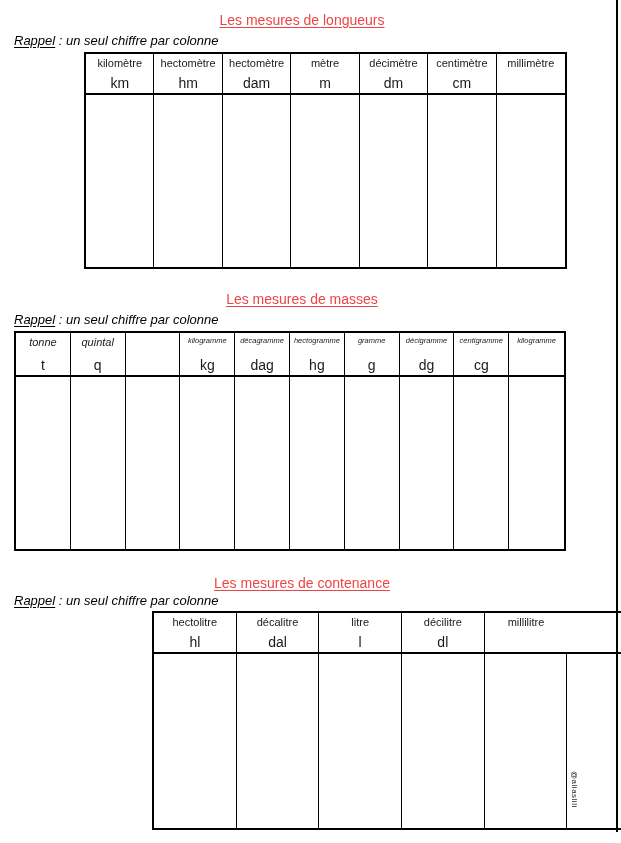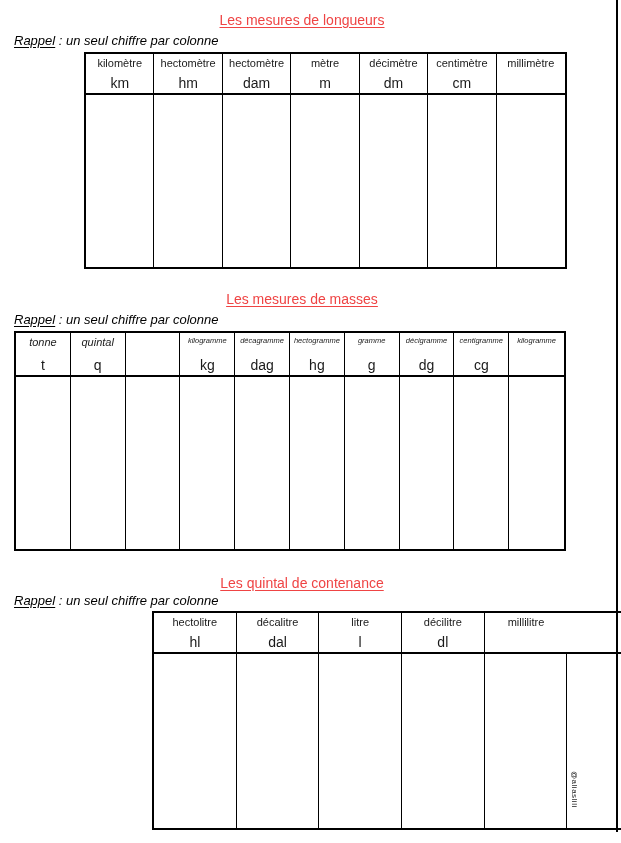--- a/index.html
+++ b/index.html
@@ -175,21 +175,21 @@
         <div class="bcell"></div>
         <div class="bcell"></div>
         <div class="bcell"></div>
         <div class="bcell"></div>
         <div class="bcell"></div>
         <div class="bcell"></div>
         <div class="bcell"></div>
       </div>
     </div>
 
-  <div class="title t3">Les quintal de contenance</div>
+  <div class="title t3">Les mesures de contenance</div>
   <div class="rappel r3"><span class="rlabel">Rappel</span><span> : un seul chiffre par colonne</span></div>
   <div class="mtable tbl3">
       <div class="thead" style="grid-template-columns: repeat(6, 1fr);">
         <div class="hcell">
           <div class="uname">hectolitre</div>
           <div class="uabbr">hl</div>
         </div>
         <div class="hcell">
           <div class="uname">décalitre</div>
           <div class="uabbr">dal</div>

